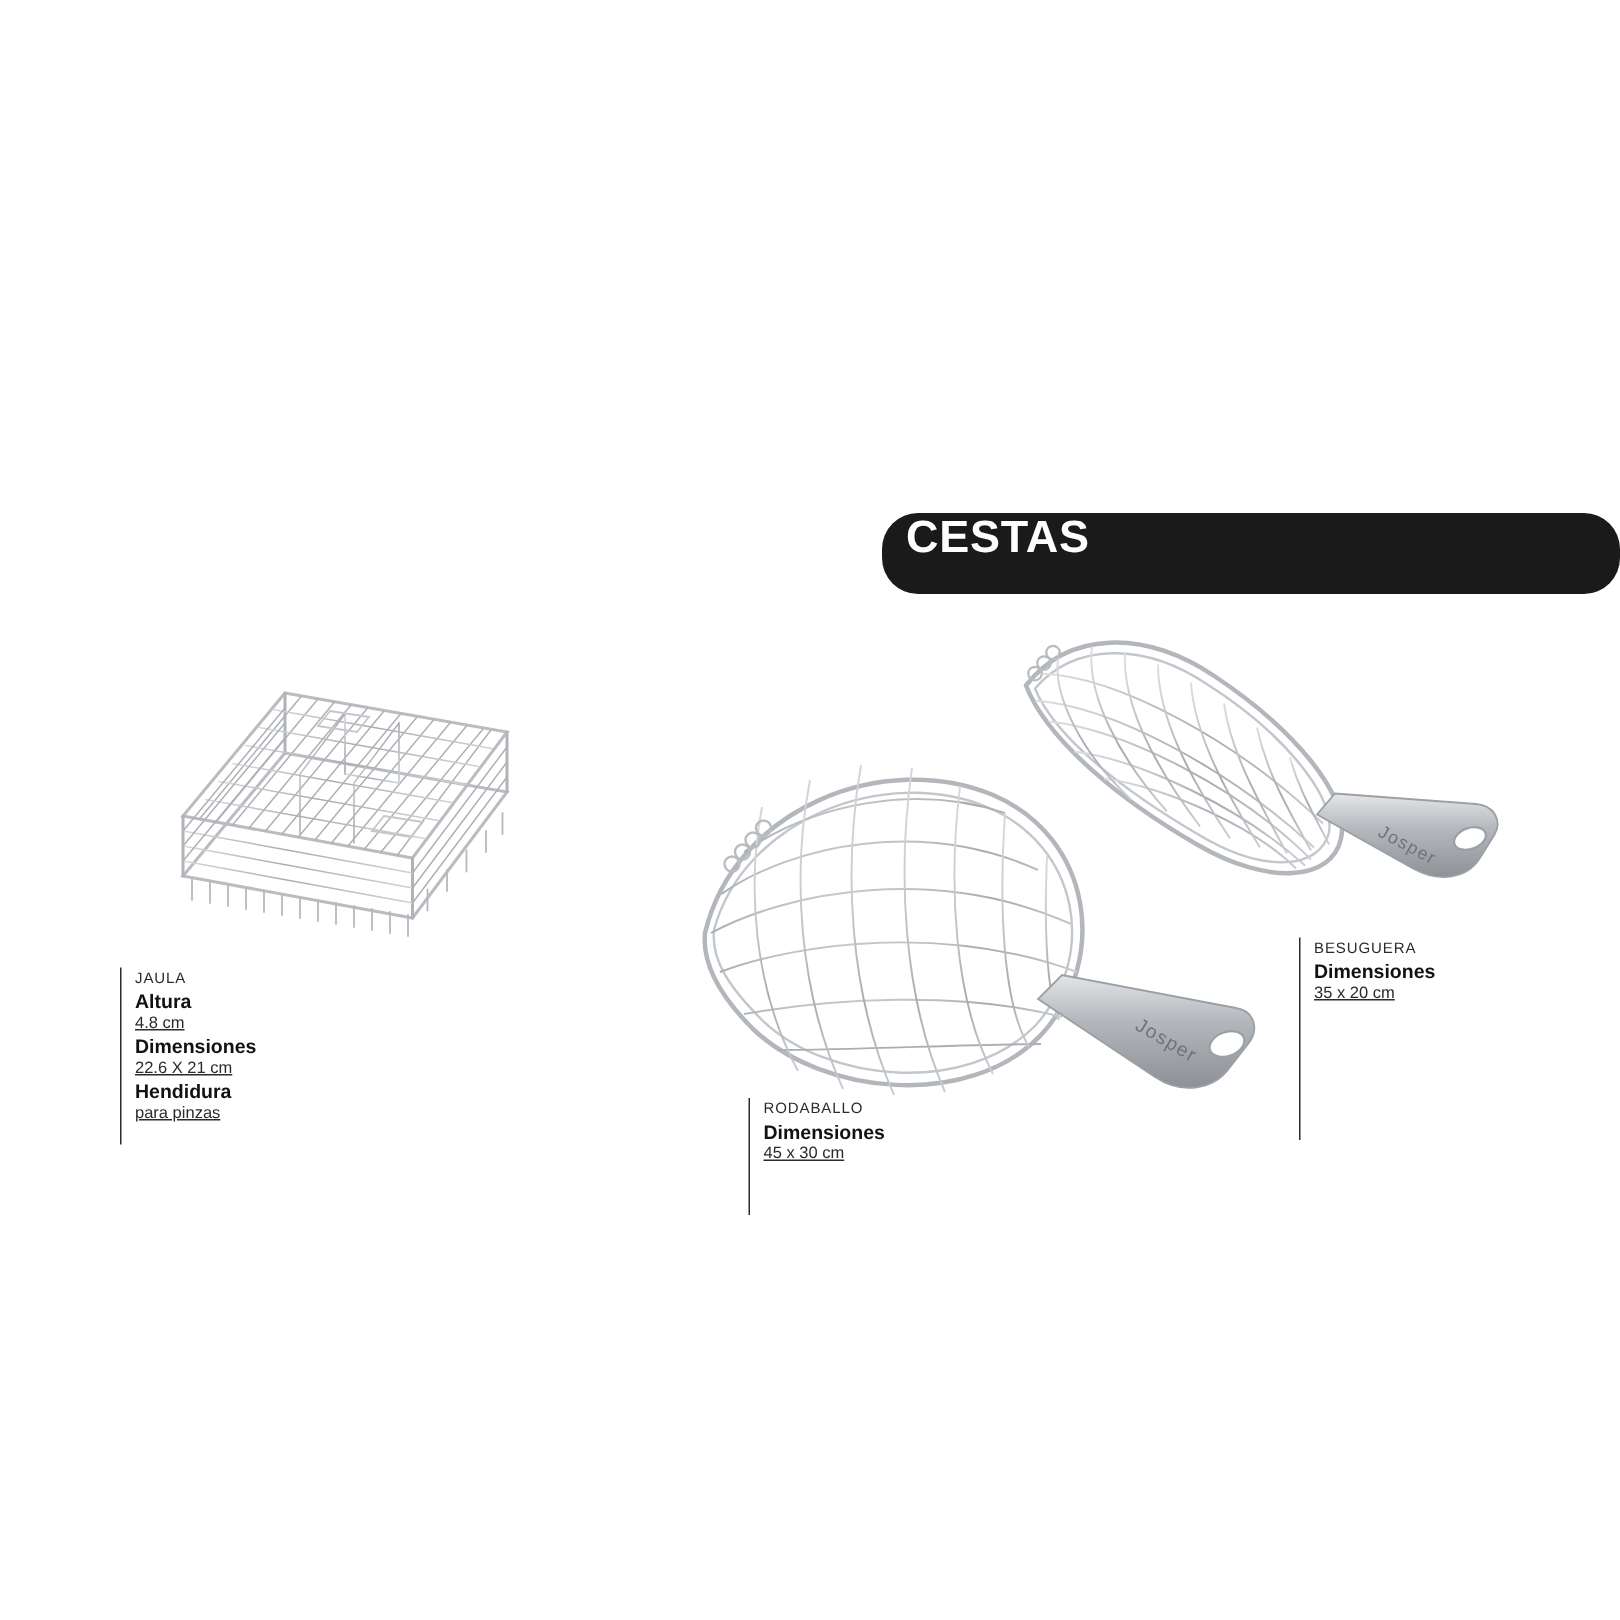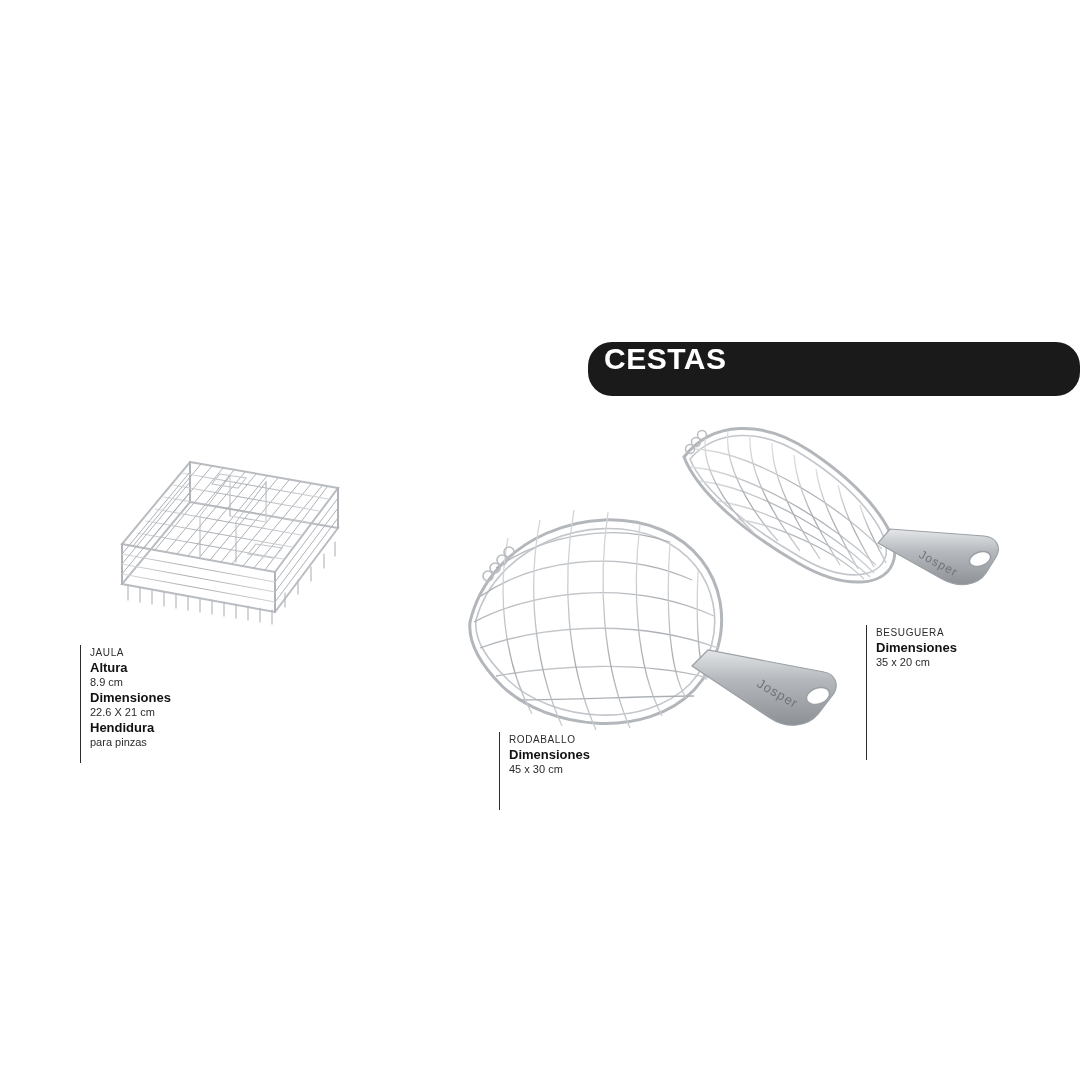--- a/index.html
+++ b/index.html
@@ -53,20 +53,21 @@
   .caption .cap-label {
     font-size: 13px;
     font-weight: bold;
     line-height: 15px;
     color: #111111;
   }
   .caption .cap-value {
     font-size: 11px;
     line-height: 15px;
     color: #2b2b2b;
+    text-decoration: underline;
   }
 
   #caption-jaula { left: 80px; top: 645px; height: 118px; }
   #caption-rodaballo { left: 499px; top: 732px; height: 78px; }
   #caption-besuguera { left: 866px; top: 625px; height: 135px; }
 
   
   .product {
     position: absolute;
   }
@@ -198,21 +199,21 @@
         <path d="M254 114 L254 128"></path>
           <path d="M265 102 L265 116"></path>
       </g>
     </g>
   </svg>
 </div>
 
 <div class="caption" id="caption-jaula">
   <div class="cap-name">JAULA</div>
   <div class="cap-label">Altura</div>
-  <div class="cap-value">8.9 cm</div>
+  <div class="cap-value">4.8 cm</div>
   <div class="cap-label">Dimensiones</div>
   <div class="cap-value">22.6 X 21 cm</div>
   <div class="cap-label">Hendidura</div>
   <div class="cap-value">para pinzas</div>
 </div>
 
 <div class="product" id="product-rodaballo">
   <svg viewBox="0 0 430 250" width="430" height="250" aria-hidden="true">
     <defs>
       <linearGradient id="wireB" x1="0" y1="0" x2="1" y2="1">

